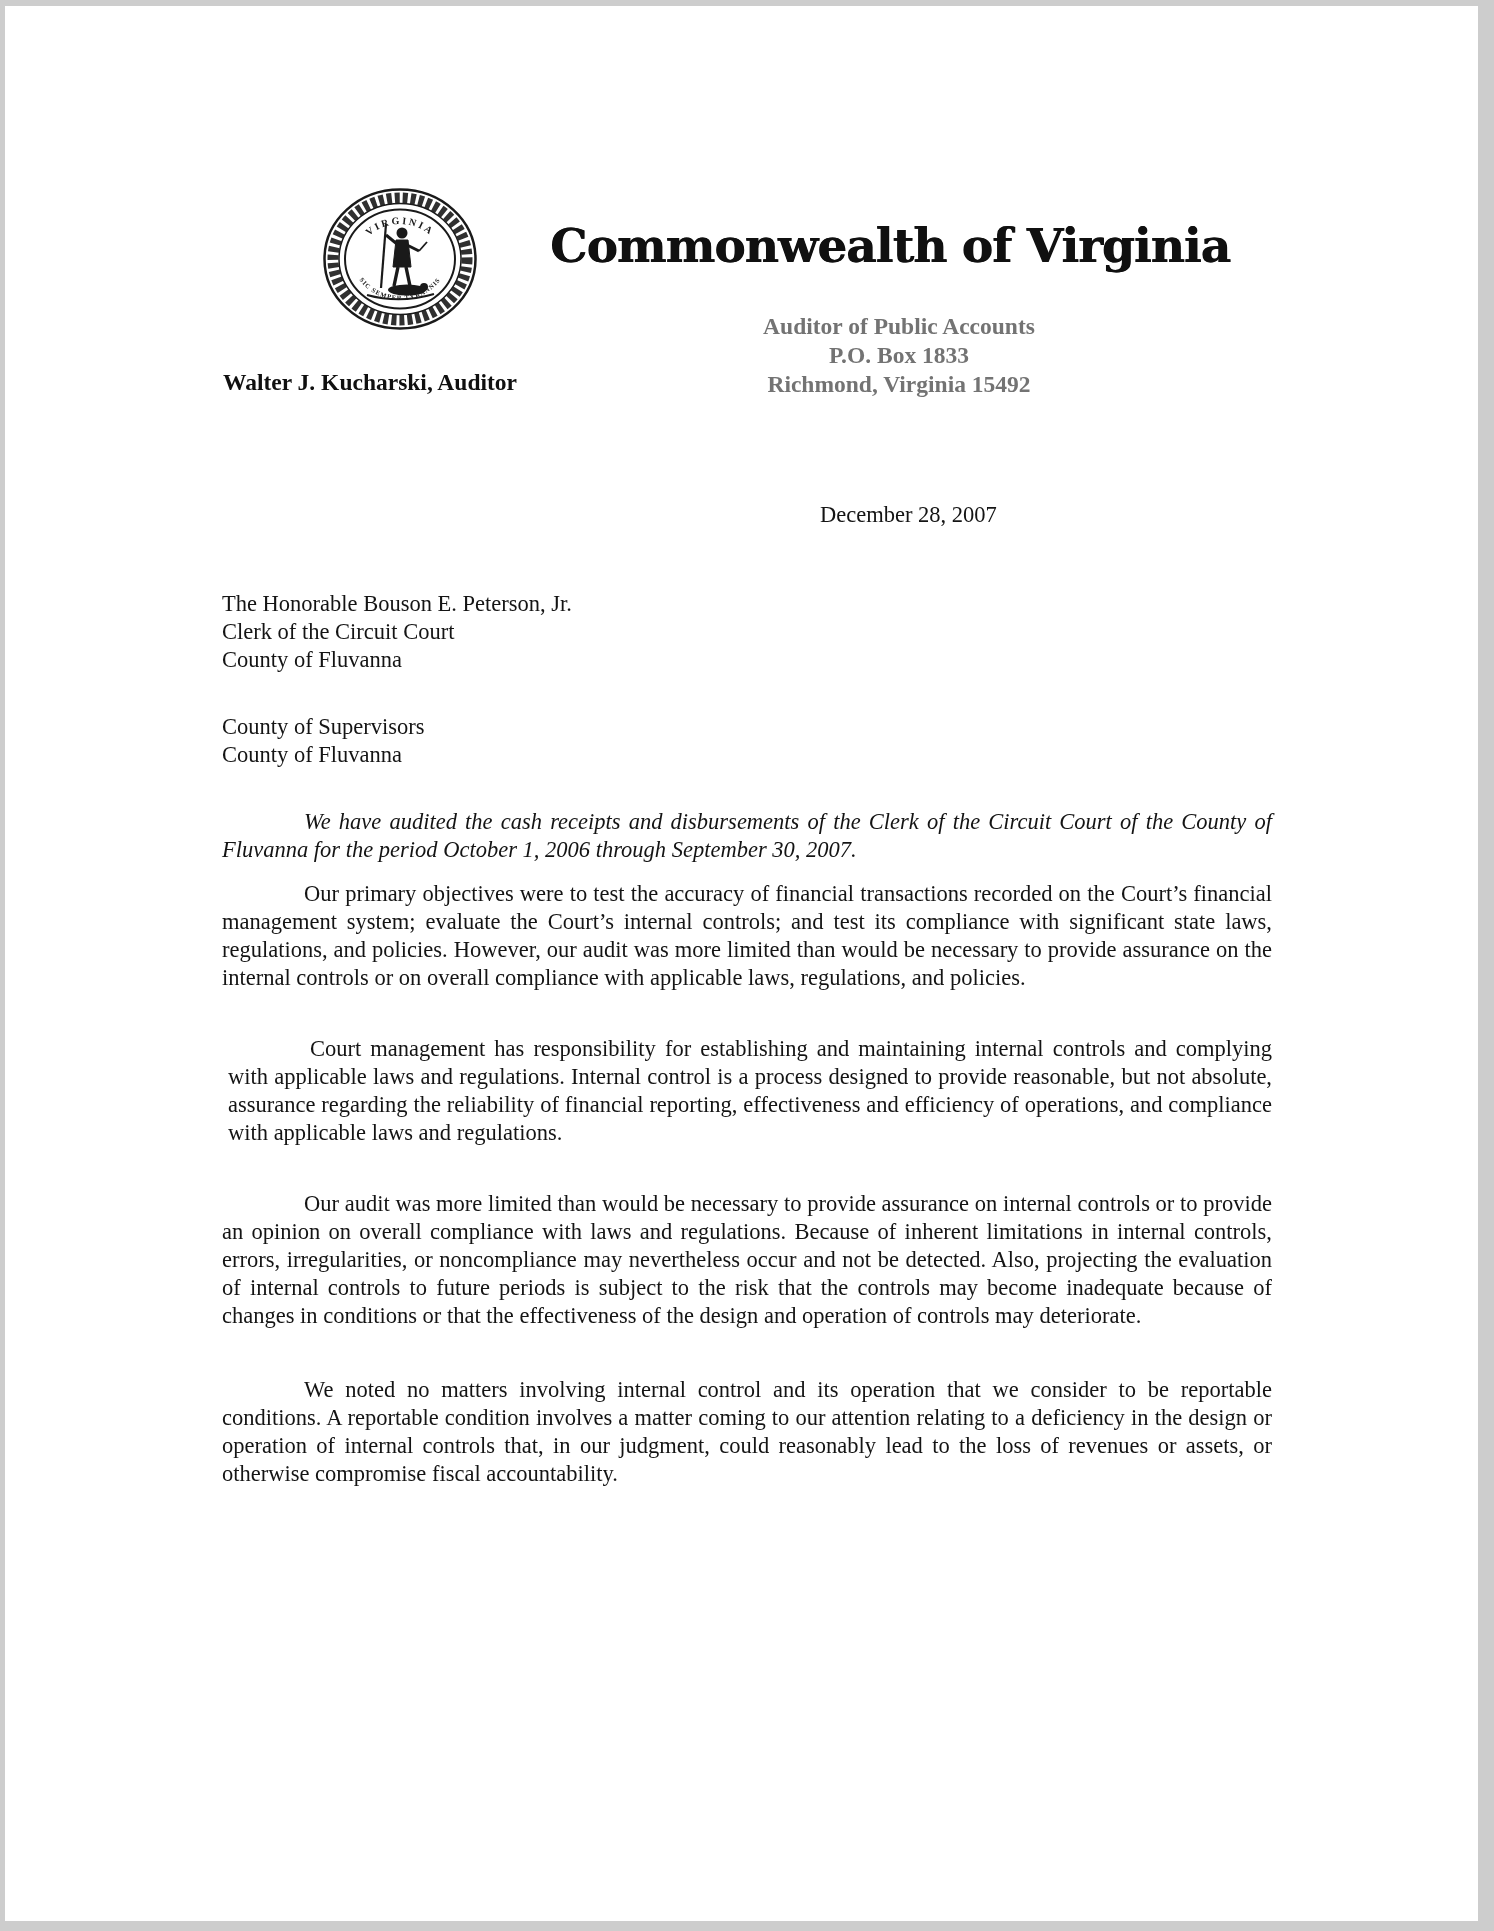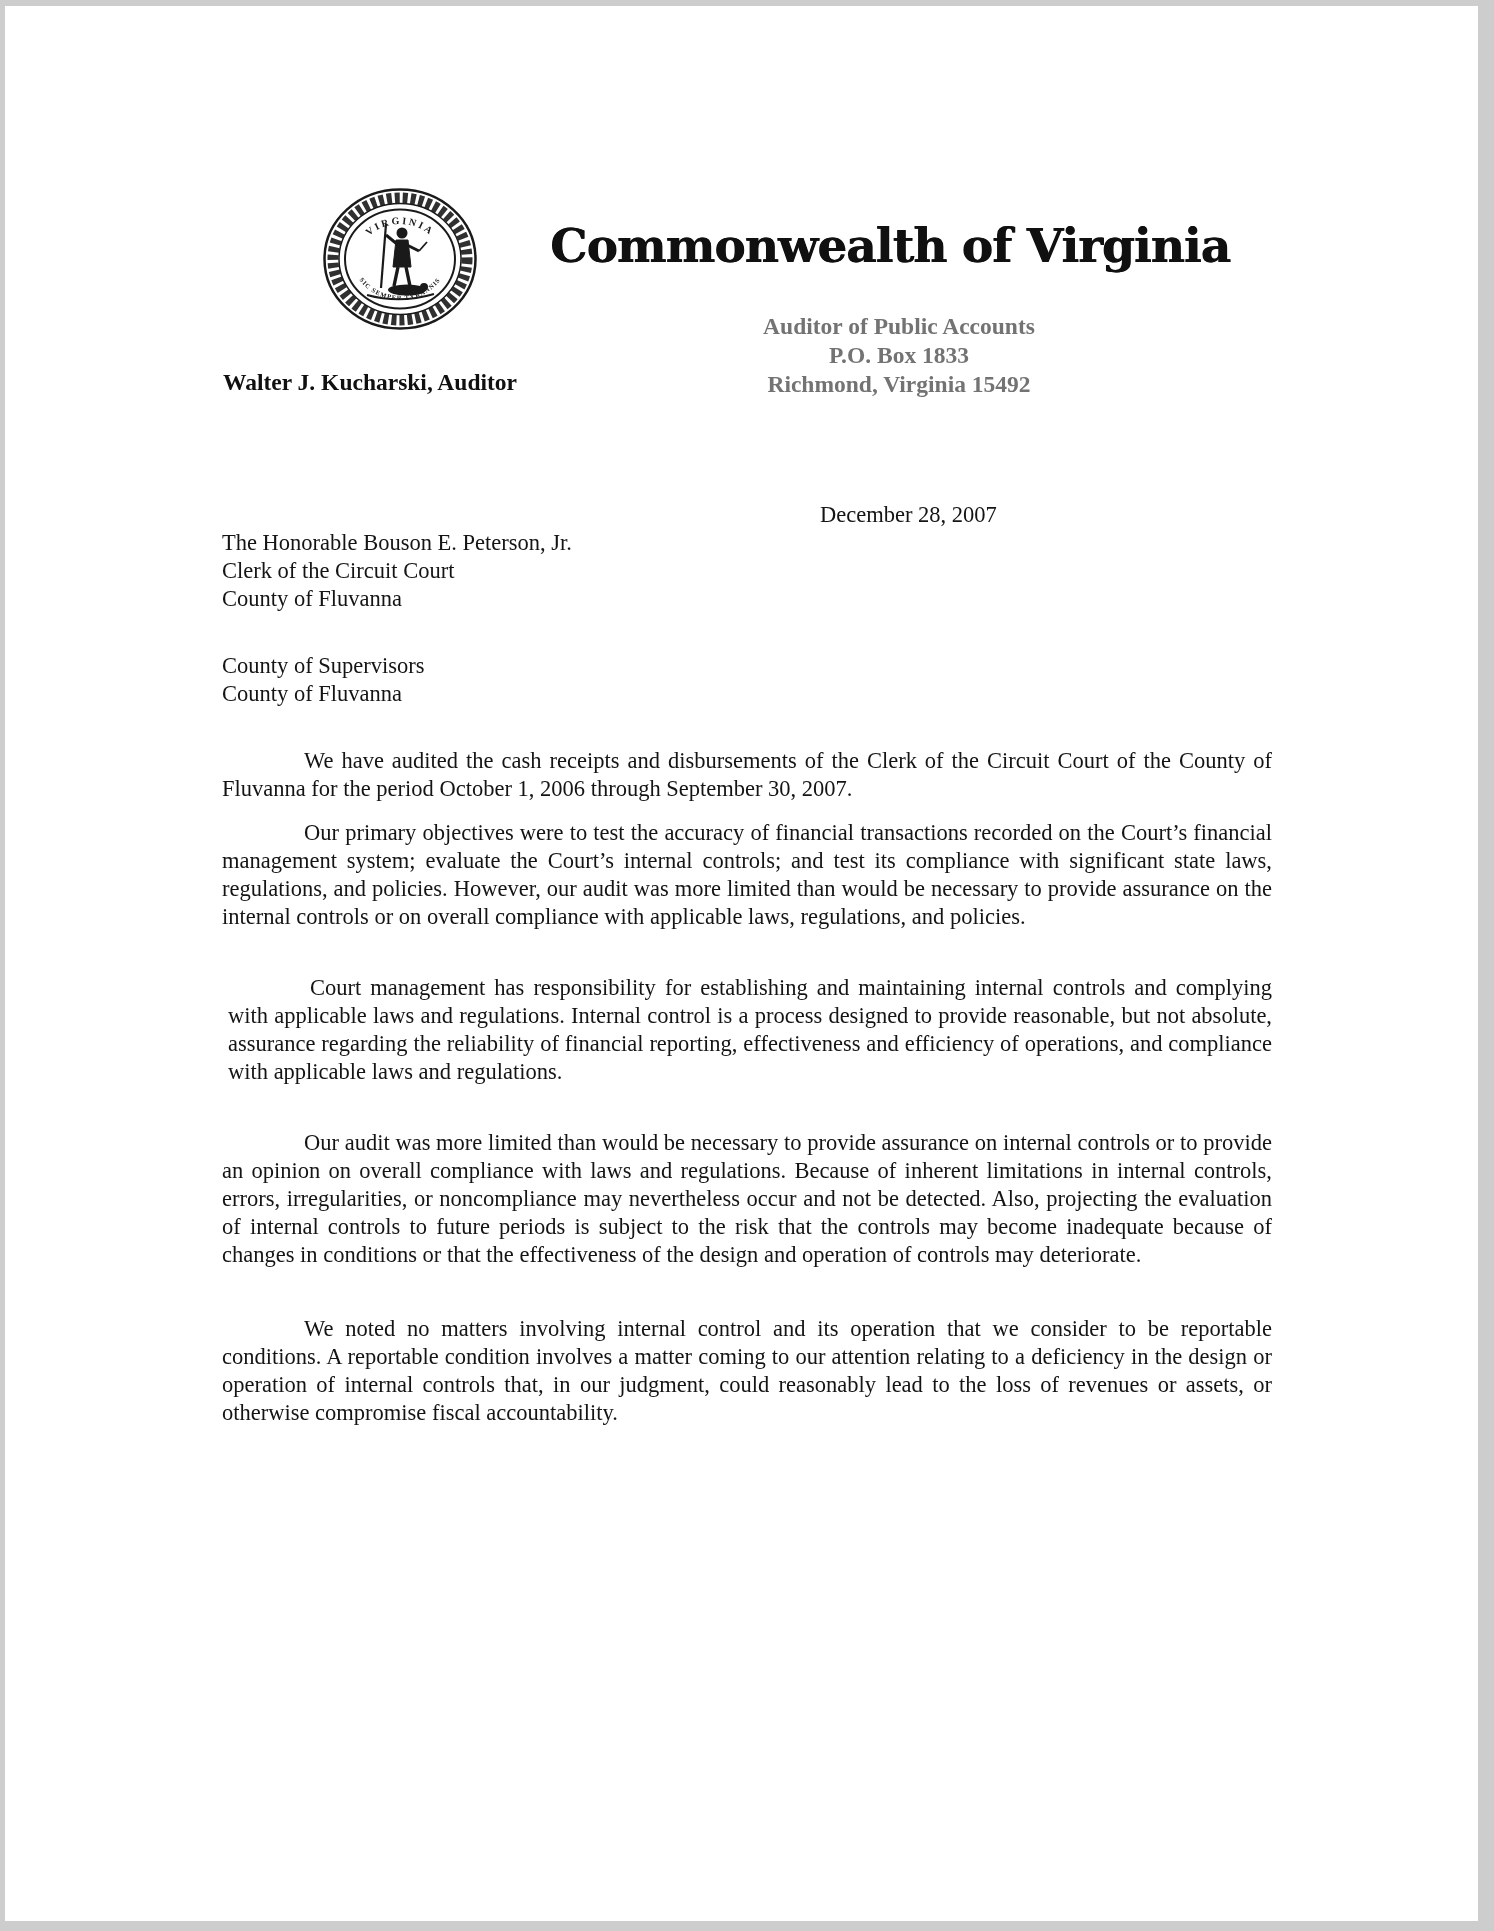--- a/index.html
+++ b/index.html
@@ -60,28 +60,28 @@
     position: absolute;
     left: 217px; top: 495px;
     width: 1050px;
     font-size: 22.5px;
     line-height: 28px;
   }
   .date-line {
     margin-left: 598px;
     white-space: nowrap;
   }
-  .recipient-block-1 { }
+  .recipient-block-1 { margin-top: 61px; }
   .recipient-block-2 { margin-top: 39px; }
   .recipient-block div { line-height: 28px; }
   .body-paragraph {
     text-align: justify;
     text-indent: 82px;
   }
-  .p1 { margin-top: 39px; }
+  .p1 { margin-top: 39px; font-style: italic; }
   .p2 { margin-top: 16px; }
   .p3 { margin-top: 43px; margin-left: 6px; }
   .p4 { margin-top: 43px; }
   .p5 { margin-top: 46px; }
   .seal text {
     font-family: "Liberation Serif", serif;
     font-weight: bold;
     fill: #1a1a1a;
   }
 </style>

